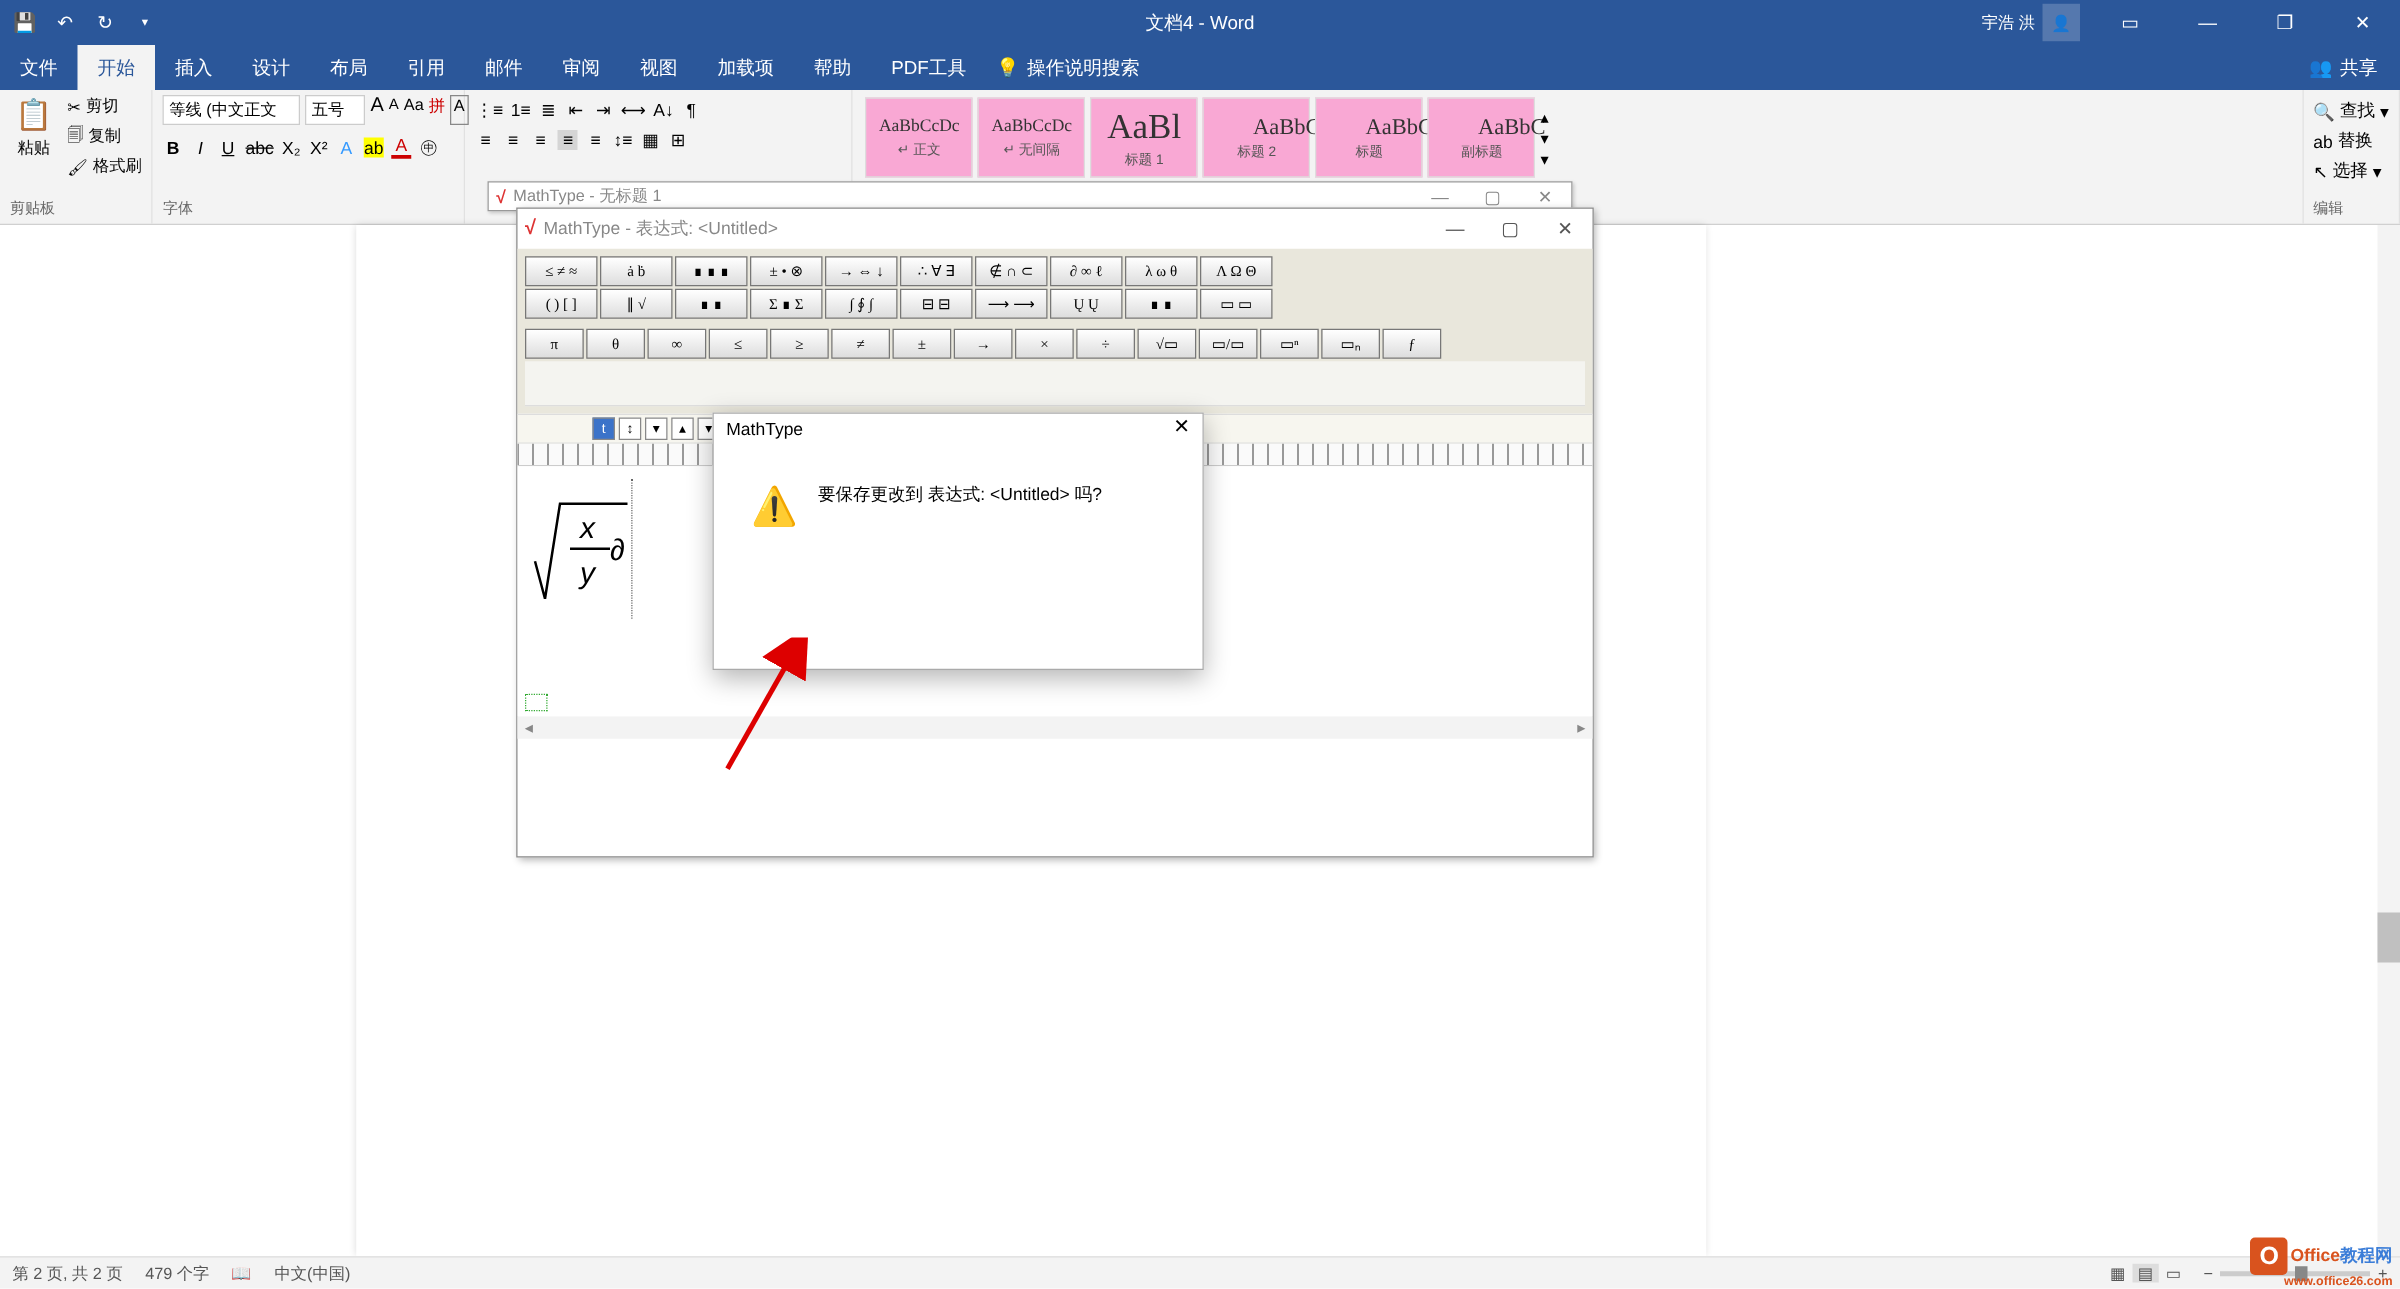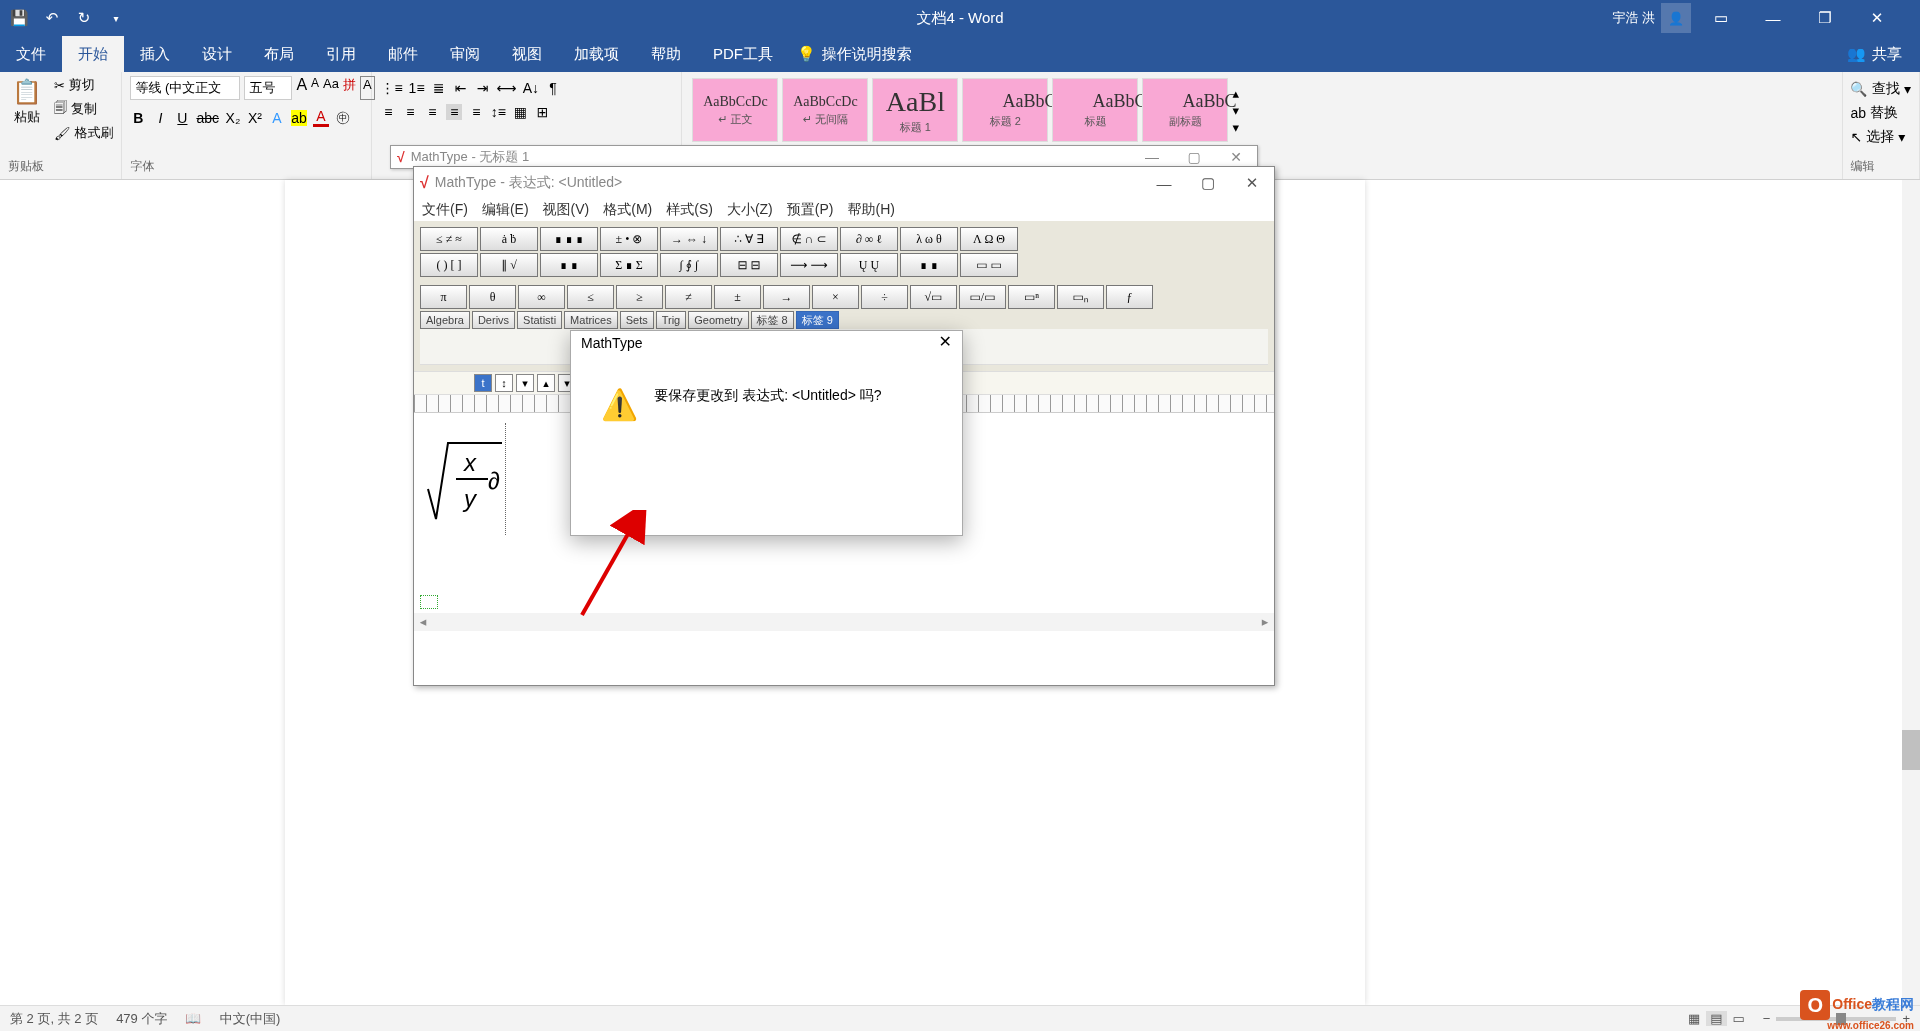--- a/index.html
+++ b/index.html
@@ -3,21 +3,21 @@
 <meta charset="utf-8">
 <style>
   * { box-sizing: border-box; margin: 0; padding: 0; font-family: "Microsoft YaHei", "Segoe UI", sans-serif; }
   body { width: 1920px; height: 1031px; background: #fff; overflow: hidden; position: relative; font-size: 13px; }
 
   
   .titlebar { height: 36px; background: #2b579a; color: #fff; display: flex; align-items: center; position: relative; }
   .titlebar .qat { display: flex; align-items: center; gap: 12px; padding-left: 10px; }
   .titlebar .qat .qicon { width: 20px; height: 20px; display: flex; align-items: center; justify-content: center; font-size: 15px; color:#fff;}
   .titlebar .title { position: absolute; left: 50%; transform: translateX(-50%); font-size: 15px; }
-  .titlebar .right { margin-left: auto; display: flex; align-items: center; gap: 8px; padding-right: 21px; }
+  .titlebar .right { margin-left: auto; display: flex; align-items: center; gap: 18px; padding-right: 8px; }
   .titlebar .user { display:flex;align-items:center;gap:6px;font-size:13px;}
   .titlebar .avatar { width: 30px; height: 30px; background: #fff3; display:flex;align-items:center;justify-content:center;}
   .titlebar .winbtn { width: 44px; height: 36px; display:flex;align-items:center;justify-content:center;font-size:15px;}
 
   
   .ribbon-tabs { height: 36px; background: #2b579a; display: flex; align-items: stretch; }
   .ribbon-tabs .tab { padding: 0 16px; display:flex;align-items:center;color:#fff;font-size:15px;}
   .ribbon-tabs .tab.active { background: #f3f3f3; color: #2b579a; }
   .ribbon-tabs .tab.file { background:#2b579a;color:#fff;}
   .ribbon-tabs .tell { display:flex;align-items:center;color:#fff;font-size:15px;gap:6px;margin-left:8px;}
@@ -302,30 +302,20 @@
 <div class="mt-win">
   <div class="mt-title">
     <span class="ico">√</span>
     <span>MathType - 表达式: &lt;Untitled&gt;</span>
     <div class="winbtns">
       <div>—</div>
       <div>▢</div>
       <div>✕</div>
     </div>
   </div>
-  <div class="mt-menu">
-    <span>文件(F)</span>
-    <span>编辑(E)</span>
-    <span>视图(V)</span>
-    <span>格式(M)</span>
-    <span>样式(S)</span>
-    <span>大小(Z)</span>
-    <span>预置(P)</span>
-    <span>帮助(H)</span>
-  </div>
   <div class="mt-tb">
     <div class="mt-tbrow">
         <div class="mt-btn">≤ ≠ ≈</div>
         <div class="mt-btn">ȧ ḃ</div>
         <div class="mt-btn">∎ ∎ ∎</div>
         <div class="mt-btn">± • ⊗</div>
         <div class="mt-btn">→ ⇔ ↓</div>
         <div class="mt-btn">∴ ∀ ∃</div>
         <div class="mt-btn">∉ ∩ ⊂</div>
         <div class="mt-btn">∂ ∞ ℓ</div>
@@ -354,31 +344,20 @@
         <div class="mt-btn sm">±</div>
         <div class="mt-btn sm">→</div>
         <div class="mt-btn sm">×</div>
         <div class="mt-btn sm">÷</div>
         <div class="mt-btn sm">√▭</div>
         <div class="mt-btn sm">▭/▭</div>
         <div class="mt-btn sm">▭ⁿ</div>
         <div class="mt-btn sm">▭ₙ</div>
         <div class="mt-btn sm">ƒ</div>
       </div>
-    <div class="mt-tabs">
-        <div class="mt-tab">Algebra</div>
-        <div class="mt-tab">Derivs</div>
-        <div class="mt-tab">Statisti</div>
-        <div class="mt-tab">Matrices</div>
-        <div class="mt-tab">Sets</div>
-        <div class="mt-tab">Trig</div>
-        <div class="mt-tab">Geometry</div>
-        <div class="mt-tab">标签 8</div>
-        <div class="mt-tab sel">标签 9</div>
-      </div>
     <div class="mt-gray"></div>
   </div>
   <div class="mt-toolbar2">
     <div class="tb2btn first">t</div>
     <div class="tb2btn">↕</div>
     <div class="tb2btn">▾</div>
     <div class="tb2btn">▴</div>
     <div class="tb2btn">▾</div>
   </div>
   <div class="mt-ruler"></div>

